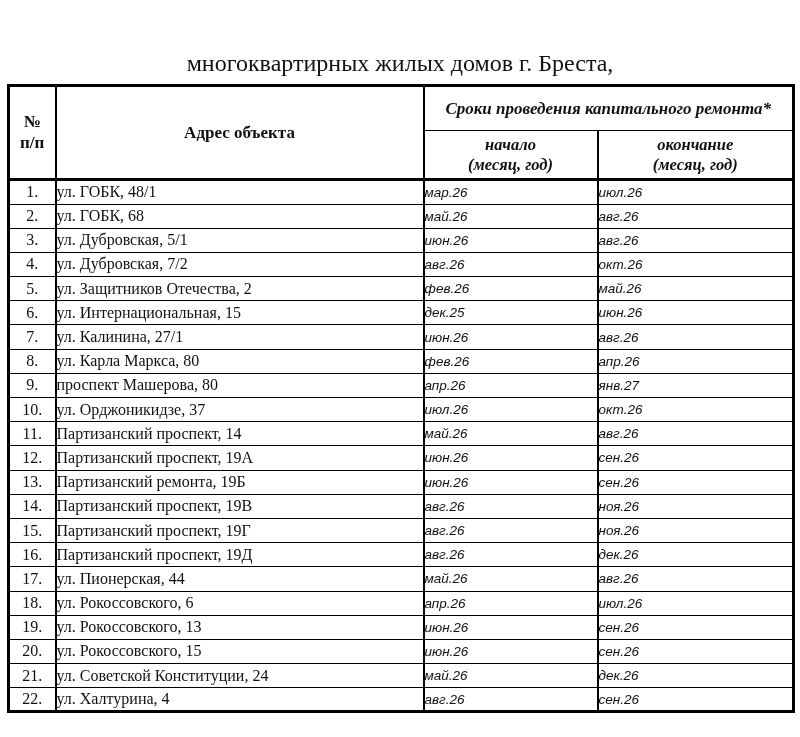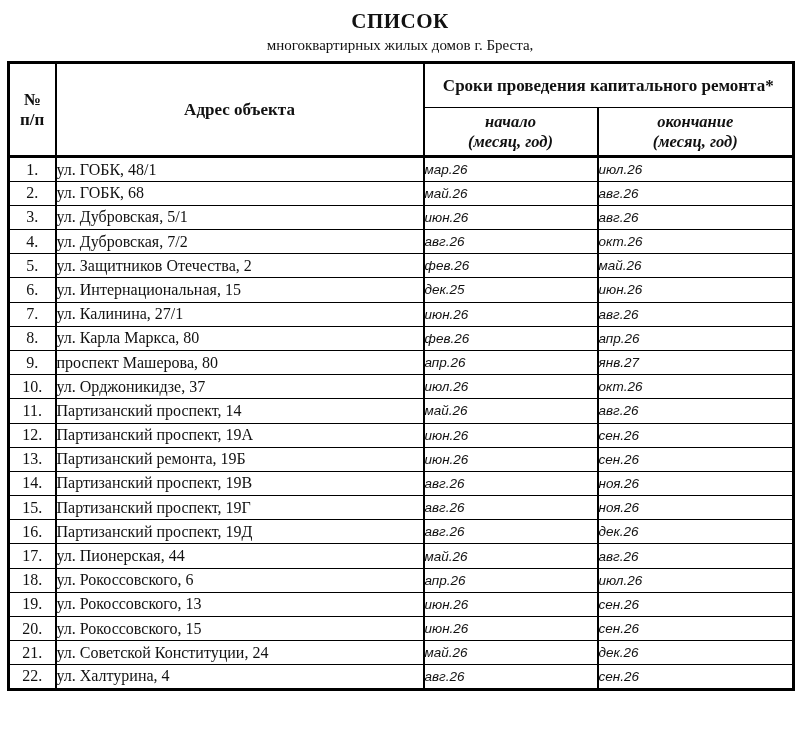--- a/index.html
+++ b/index.html
@@ -21,21 +21,22 @@
     padding-top: 9px;
     line-height: 1.18;
   }
   .doc-title {
     font-size: 21px;
     font-weight: bold;
     letter-spacing: 0.5px;
     margin-bottom: 3px;
   }
   .doc-subtitle {
-    font-size: 15px;
+    font-size: 24px;
+    margin-top: 40px;
   }
   .doc-subtitle .bold {
     font-weight: bold;
   }
   table.repairs {
     border-collapse: collapse;
     table-layout: fixed;
     width: 785px;
     margin-left: 7px;
     margin-top: 7px;
@@ -63,21 +64,21 @@
     vertical-align: middle;
     line-height: 1.2;
   }
   thead tr.group-row { height: 45px; }
   thead tr.sub-row   { height: 49px; }
   thead { border-bottom: 3px solid #000000; }
   th.sub {
     font-style: italic;
     font-size: 16.5px;
   }
-  th.th-terms { border-bottom: 2px solid #000000; }
+  th.th-terms { border-bottom: 2px solid #000000; font-style: italic; }
   tbody tr { height: 24.2px; }
   tbody td {
     font-size: 16px;
     vertical-align: middle;
   }
   td.cell-num {
     text-align: center;
   }
   td.cell-addr {
     text-align: left;
@@ -89,21 +90,20 @@
     font-style: italic;
     font-size: 13.5px;
   }
 </style>
 </head>
 <body>
 
 <div class="page">
 
   <div class="title-block">
-    <div class="doc-title">СПИСОК</div>
     <div class="doc-subtitle">многоквартирных жилых домов г. Бреста,</div>
   </div>
 
   <table class="repairs">
     <colgroup>
       <col class="c-num">
         <col class="c-addr">
         <col class="c-start">
         <col class="c-end">
     </colgroup>

